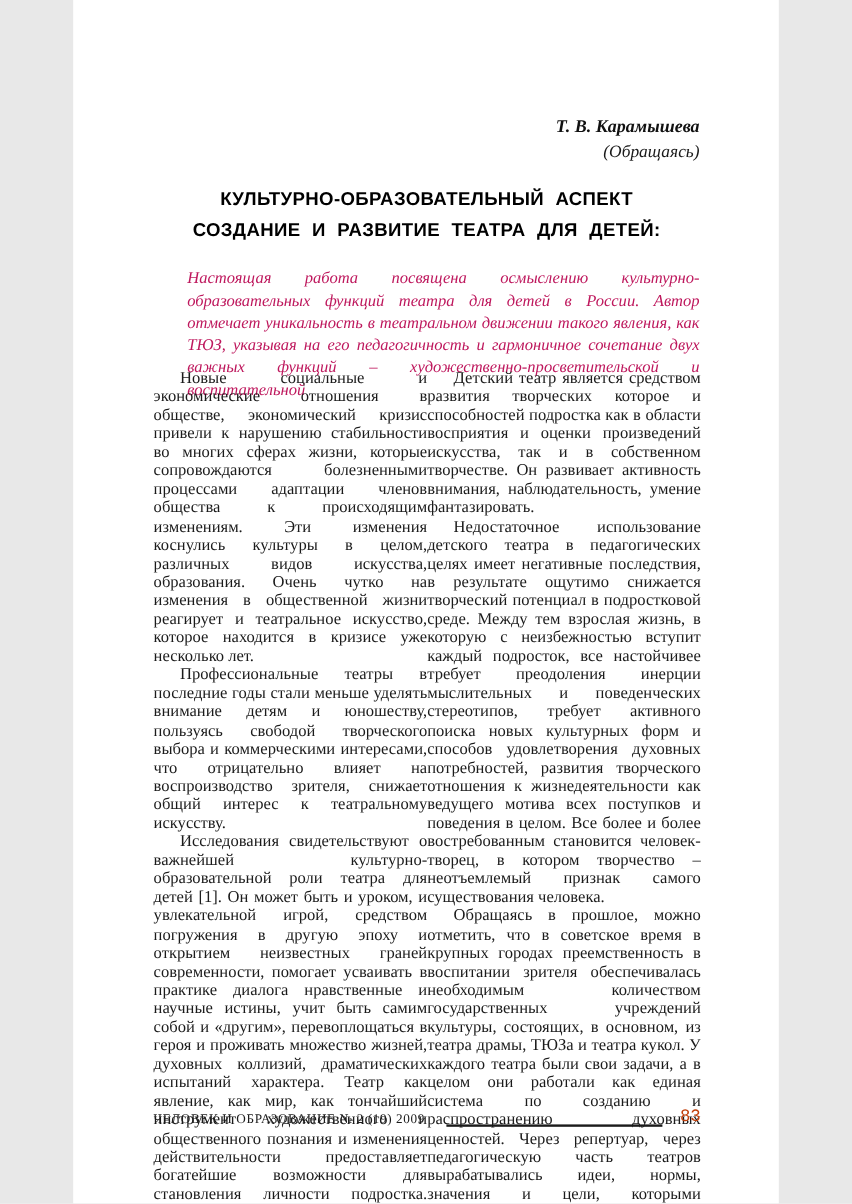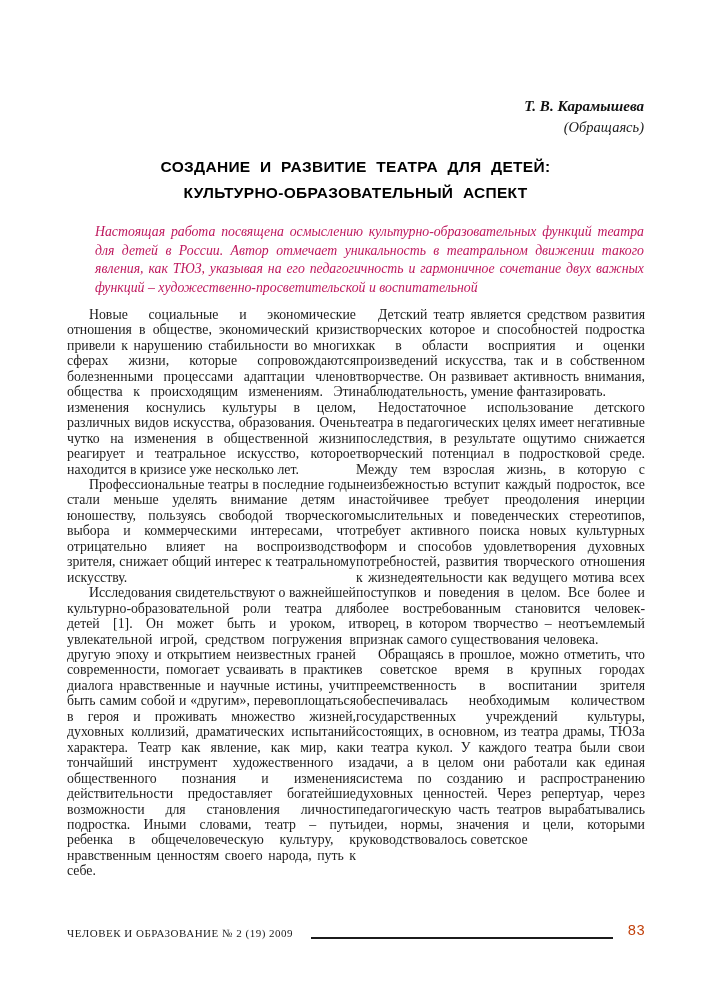--- a/index.html
+++ b/index.html
@@ -2,21 +2,21 @@
 <html lang="ru"><head>
 <meta charset="utf-8">
 <style>
   html, body {
     margin: 0;
     padding: 0;
     background: #e8e8e8;
   }
   .page {
     position: relative;
-    width: 710px;
+    width: 588px;
     height: 1003px;
     margin: 0 auto;
     background: #ffffff;
     color: #1a1a1a;
     font-family: "Liberation Serif", "DejaVu Serif", serif;
     overflow: hidden;
   }
   
   .author-block {
     position: absolute;
@@ -117,22 +117,22 @@
 <body>
 
 <div class="page">
 
   <div class="author-block">
     <div class="author-name">Т. В. Карамышева</div>
     <div class="author-location">(Обращаясь)</div>
   </div>
 
   <div class="title-block">
+    <div>КУЛЬТУРНО-ОБРАЗОВАТЕЛЬНЫЙ АСПЕКТ</div>
     <div>СОЗДАНИЕ И РАЗВИТИЕ ТЕАТРА ДЛЯ ДЕТЕЙ:</div>
-    <div>КУЛЬТУРНО-ОБРАЗОВАТЕЛЬНЫЙ АСПЕКТ</div>
   </div>
 
   <div class="abstract">Настоящая работа посвящена осмыслению культурно-образовательных функций театра для детей в России. Автор отмечает уникальность в театральном движении такого явления, как ТЮЗ, указывая на его педагогичность и гармоничное сочетание двух важных функций – художественно-просветительской и воспитательной</div>
 
   <div class="body-columns">
     <div class="column">
       <p>Новые социальные и экономические отношения в обществе, экономический кризис привели к нарушению стабильности во многих сферах жизни, которые сопровождаются болезненными процессами адаптации членов общества к происходящим изменениям. Эти изменения коснулись культуры в целом, различных видов искусства, образования. Очень чутко на изменения в общественной жизни реагирует и театральное искусство, которое находится в кризисе уже несколько лет.</p>
       <p>Профессиональные театры в последние годы стали меньше уделять внимание детям и юношеству, пользуясь свободой творческого выбора и коммерческими интересами, что отрицательно влияет на воспроизводство зрителя, снижает общий интерес к театральному искусству.</p>
       <p>Исследования свидетельствуют о важнейшей культурно-образовательной роли театра для детей [1]. Он может быть и уроком, и увлекательной игрой, средством погружения в другую эпоху и открытием неизвестных граней современности, помогает усваивать в практике диалога нравственные и научные истины, учит быть самим собой и «другим», перевоплощаться в героя и проживать множество жизней, духовных коллизий, драматических испытаний характера. Театр как явление, как мир, как тончайший инструмент художественного и общественного познания и изменения действительности предоставляет богатейшие возможности для становления личности подростка. Иными словами, театр – путь ребенка в общечеловеческую культуру, к нравственным ценностям своего народа, путь к себе.</p>
     </div>

